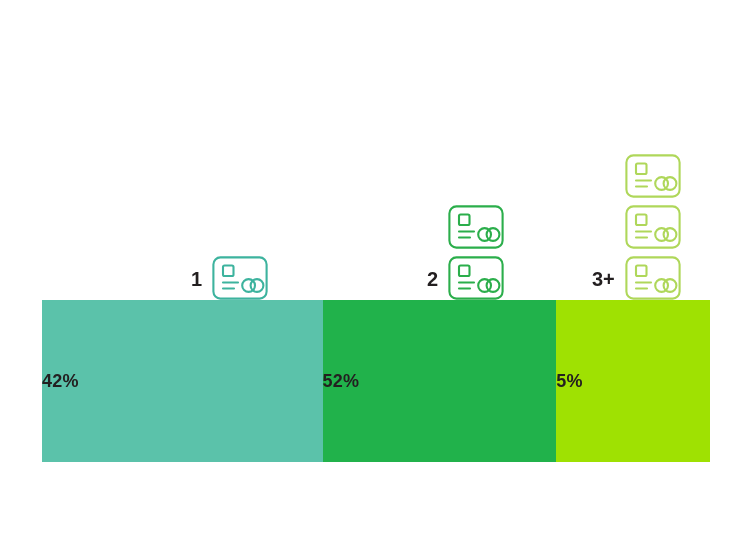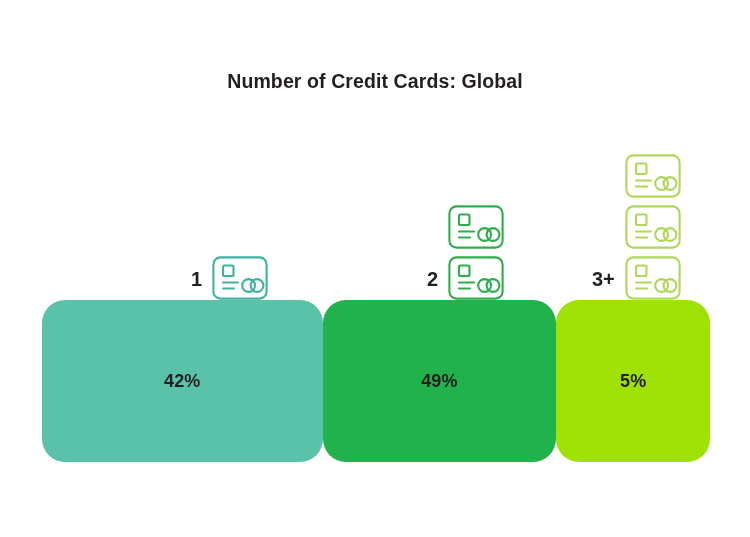--- a/index.html
+++ b/index.html
@@ -89,38 +89,35 @@
     width: 668px;
     height: 162px;
     display: flex;
     flex-direction: row;
   }
 
   .bar-segment {
     height: 100%;
     display: flex;
     align-items: center;
-    justify-content: center;
     box-sizing: border-box;
-    border-radius: 23px;
   }
 
   .segment-value {
     font-size: 18px;
     font-weight: bold;
     color: #231f20;
     letter-spacing: 0.2px;
   }
 </style>
 </head>
 <body>
 
 <div id="chart-root">
 
-  <div class="chart-title">Number of Credit Cards: Global</div>
 
   <div class="icon-groups">
 
     <div class="icon-group" id="group-1">
       <span class="group-label">1</span>
       <span class="card-stack">
         <svg class="card-icon" viewBox="0 0 56 44">
           <rect x="1.4" y="1.4" width="53.2" height="41.2" rx="7" ry="7" fill="none" stroke="#3DB39E" stroke-width="2.1"></rect>
           <rect x="11" y="9.5" width="10.5" height="10.5" rx="1.6" ry="1.6" fill="none" stroke="#3DB39E" stroke-width="2.1"></rect>
           <line x1="11" y1="26.5" x2="26" y2="26.5" stroke="#3DB39E" stroke-width="2.1" stroke-linecap="round"></line>
@@ -183,20 +180,20 @@
       </span>
     </div>
 
   </div>
 
   <div class="bar">
     <div class="bar-segment" id="seg-1" style="width: 42%; background: rgb(91, 194, 170);">
       <span class="segment-value">42%</span>
     </div>
     <div class="bar-segment" id="seg-2" style="width: 35%; background: rgb(33, 178, 75);">
-      <span class="segment-value">49%</span>
+      <span class="segment-value">52%</span>
     </div>
     <div class="bar-segment" id="seg-3" style="width: 23%; background: rgb(159, 225, 2);">
       <span class="segment-value">5%</span>
     </div>
   </div>
 
 </div>
 
 </body></html>

